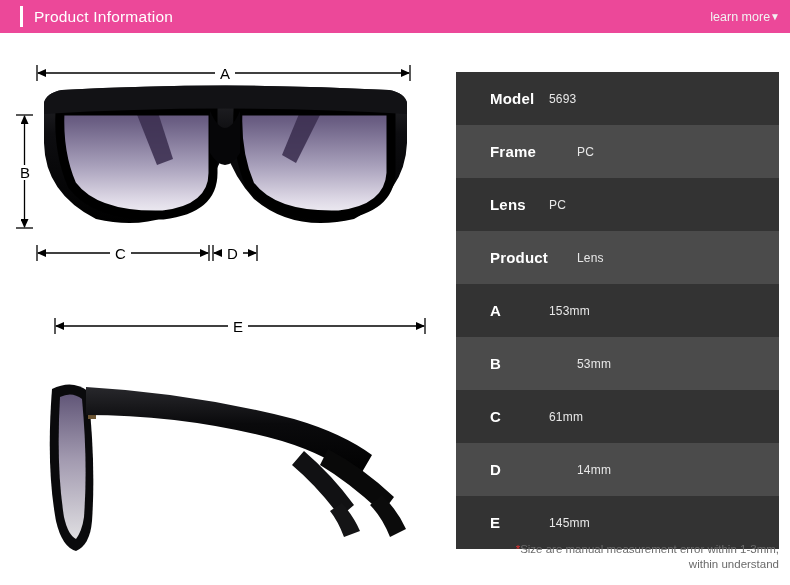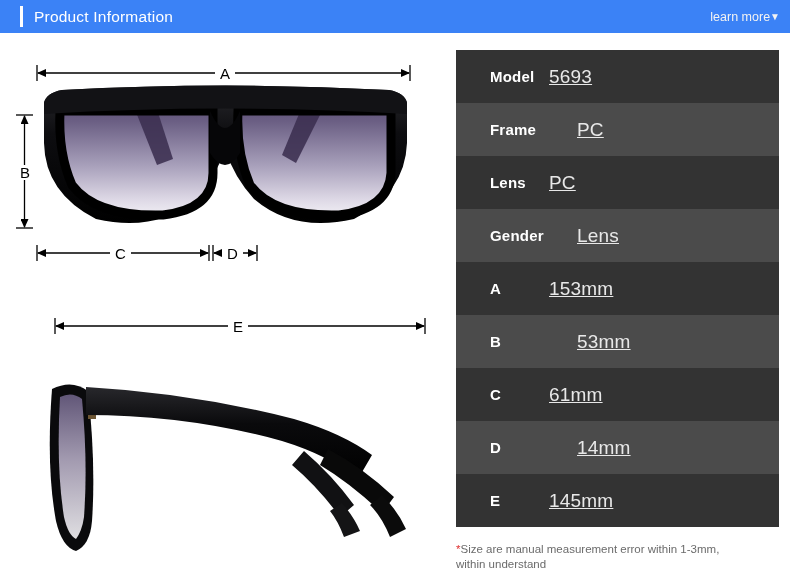--- a/index.html
+++ b/index.html
@@ -14,21 +14,21 @@
     overflow: hidden;
     position: relative;
   }
 
   
   #header-bar {
     position: absolute;
     left: 0; top: 0;
     width: 790px;
     height: 33px;
-    background: #3b82f6;
+    background: #ec4899;
     display: flex;
     align-items: center;
   }
   #header-accent {
     width: 3px;
     height: 21px;
     background: #ffffff;
     margin-left: 20px;
     flex: 0 0 auto;
   }
@@ -81,21 +81,21 @@
 
   
   .art {
     position: absolute;
   }
 
   
   #spec-table {
     position: absolute;
     left: 456px;
-    top: 50px;
+    top: 72px;
     width: 323px;
   }
   .spec-row {
     height: 53px;
     display: flex;
     align-items: center;
     box-sizing: border-box;
   }
   .spec-row.odd  { background: #333333; }
   .spec-row.even { background: #4b4b4b; gap: 28px; }
@@ -103,30 +103,30 @@
     width: 93px;
     padding-left: 34px;
     box-sizing: border-box;
     color: #ffffff;
     font-size: 15px;
     font-weight: bold;
     letter-spacing: .2px;
   }
   .spec-val {
     color: #e8e8e8;
-    font-size: 19px;
+    font-size: 12px;
     letter-spacing: .2px;
-    text-decoration: underline;
   }
 
   #spec-note {
     position: absolute;
     left: 456px;
     top: 542px;
     width: 323px;
+    text-align: right;
     font-size: 11.5px;
     color: #6b6b6b;
     line-height: 15px;
   }
   #spec-note .star { color: #e03131; }
 </style>
 </head>
 <body>
 
 <div id="header-bar">
@@ -261,21 +261,21 @@
   </div>
   <div class="spec-row even">
     <div class="spec-key">Frame</div>
     <div class="spec-val">PC</div>
   </div>
   <div class="spec-row odd">
     <div class="spec-key">Lens</div>
     <div class="spec-val">PC</div>
   </div>
   <div class="spec-row even">
-    <div class="spec-key">Gender</div>
+    <div class="spec-key">Product</div>
     <div class="spec-val">Lens</div>
   </div>
   <div class="spec-row odd">
     <div class="spec-key">A</div>
     <div class="spec-val">153mm</div>
   </div>
   <div class="spec-row even">
     <div class="spec-key">B</div>
     <div class="spec-val">53mm</div>
   </div>

